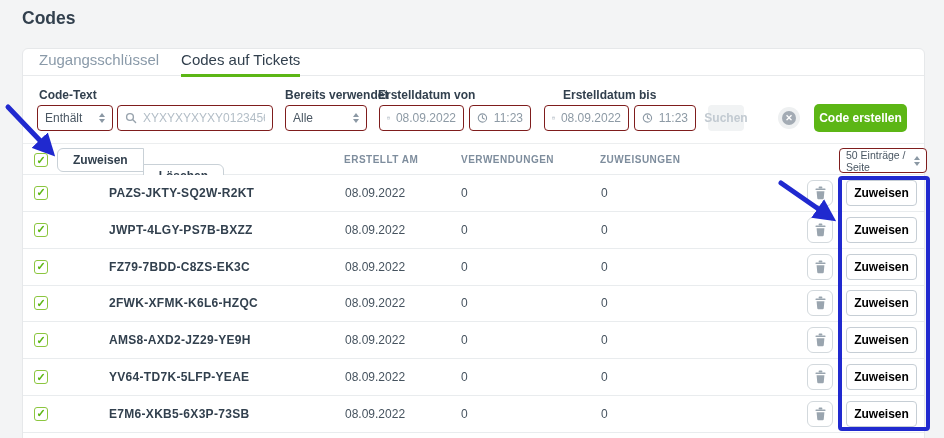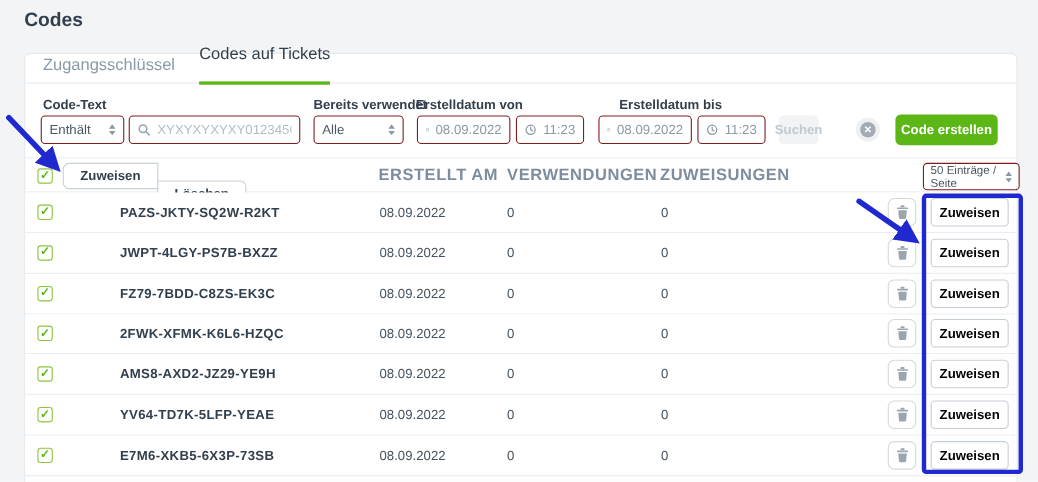--- a/index.html
+++ b/index.html
@@ -15,21 +15,21 @@
   .page-title { position:absolute; left:22px; top:8px; font-size:17.5px; font-weight:bold; color:#32404e; }
 
   .card {
     position:absolute; left:22px; top:48px; width:903px; height:400px;
     background:#fff; border:1px solid #e6e8ea; border-radius:6px 6px 0 0;
   }
 
   
   .tabs { height:27px; border-bottom:1px solid #e8eaec; display:flex; align-items:flex-end; padding-left:16px; gap:22px; }
   .tab { font-size:15px; color:#8a9aa9; padding-bottom:7px; cursor:pointer; }
-  .tab.active { color:#32404e; border-bottom:3px solid #5cb615; margin-bottom:-2px; padding-bottom:16px; }
+  .tab.active { color:#32404e; border-bottom:3px solid #5cb615; margin-bottom:-2px; padding-bottom:6px; }
 
   
   .filters { position:relative; height:67px; }
   .flabel { position:absolute; font-size:12px; font-weight:bold; color:#32404e; white-space:nowrap; }
   .ctrl {
     position:absolute; height:26px; background:#fff; border:1px solid #7f1d1d; border-radius:4px;
     display:flex; align-items:center; padding:0 7px; font-size:12px; color:#4a5763; gap:6px;
   }
   .muted-val { color:#8d9aa5; font-size:12px; }
   .stepper { display:flex; flex-direction:column; gap:2px; align-items:center; }
@@ -47,21 +47,21 @@
   .toolbar { position:relative; height:32px; border-top:1px solid #eceeef; border-bottom:1px solid #e9ecee; }
   .checkbox {
     width:14px; height:14px; border:1.5px solid #8cc63f; border-radius:3px; background:#fff;
     color:#5cb615; font-size:11px; font-weight:bold; display:flex; align-items:center; justify-content:center; line-height:1; cursor:pointer;
   }
   .toolbar .checkbox { position:absolute; left:11px; top:9px; }
   .btn-group { position:absolute; left:34px; top:4px; display:flex; }
   .group-btn { height:24px; background:#fff; border:1px solid #c9d1d7; font-size:12px; font-weight:bold; color:#32404e; padding:0 15px; cursor:pointer; font-family:inherit; }
   .group-btn:first-child { border-radius:6px 0 0 6px; }
   .group-btn:last-child { border-radius:0 6px 6px 0; margin-left:-1px;margin-top:16px; }
-  .col-head { position:absolute; top:50%; transform:translateY(-50%); font-size:15px; font-weight:bold; letter-spacing:0.5px; color:#7e8d9d; }
+  .col-head { position:absolute; top:50%; transform:translateY(-50%); font-size:10px; font-weight:bold; letter-spacing:0.5px; color:#7e8d9d; }
   .page-size { position:absolute; left:816px; top:4px; width:88px; height:25px; padding:0 6px; font-size:10.5px; justify-content:space-between; }
 
   
   .row { position:relative; height:36.85px; border-bottom:1px solid #e9ecee; background:#fff; }
   .row .checkbox { position:absolute; left:11px; top:50%; transform:translateY(-50%); }
   .cell { position:absolute; top:50%; transform:translateY(-50%); font-size:12px; color:#46535f; white-space:nowrap; }
   .cell.code { left:86px; font-weight:bold; color:#32404e; letter-spacing:0.3px; }
   .cell.created { left:322px; }
   .cell.usages { left:438px; }
   .cell.assignments { left:578px; }

